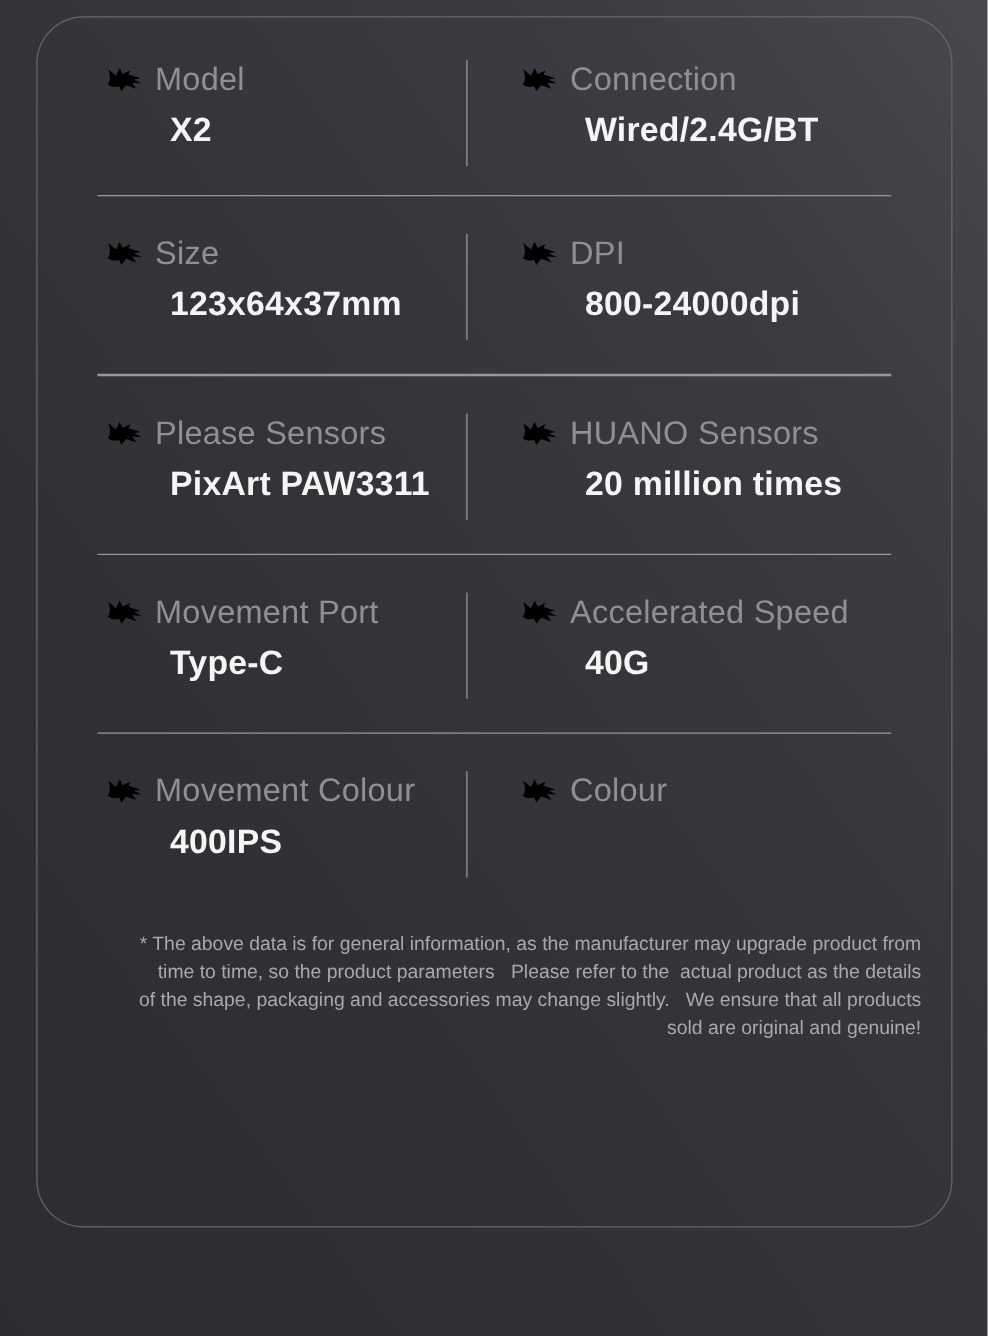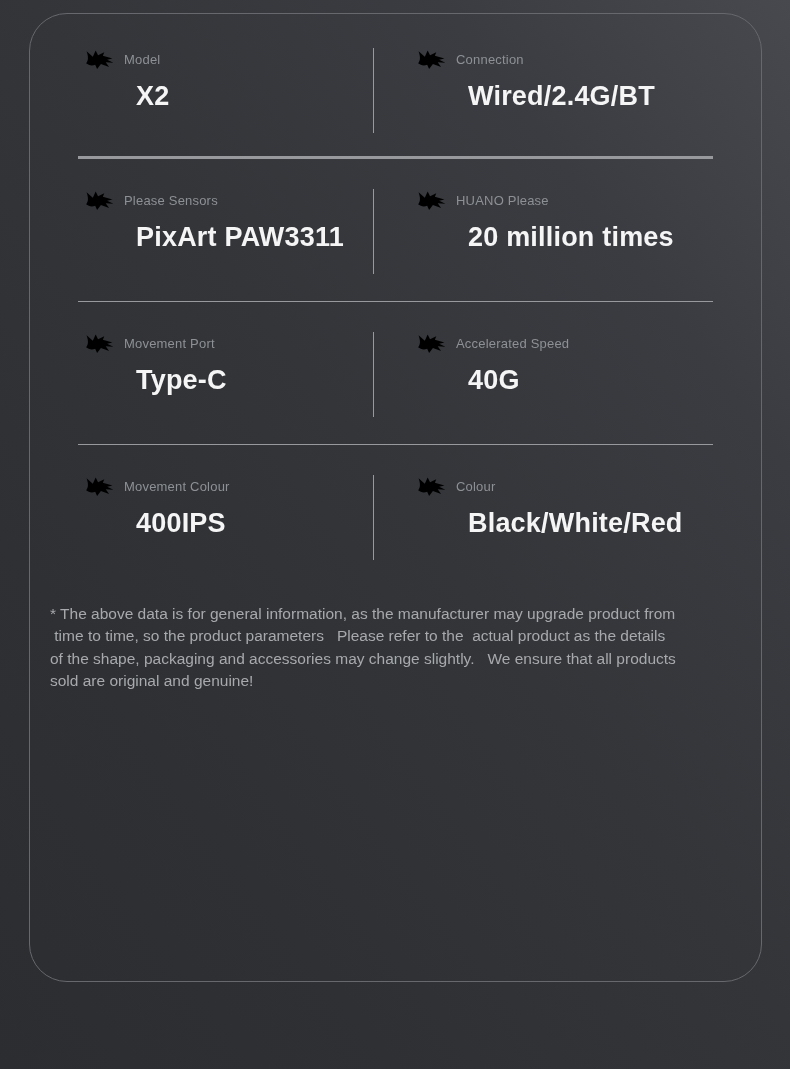--- a/index.html
+++ b/index.html
@@ -29,39 +29,40 @@
   }
   .row.first { height: 112px; padding-top: 4px; }
   .vdiv { width: 1px; height: 85px; background: #97999d; margin-top: 0; }
   .hdiv { height: 1px; background: #97999d; }
   .cell { padding-left: 6px; }
   .cell.right { padding-left: 42px; }
   .label-row { display: flex; align-items: center; gap: 9px; }
   .wolf { width: 31px; height: 23px; display: block; }
   .label {
     color: #8d9095;
-    font-size: 13px;
+    font-size: 26px;
     letter-spacing: 0.2px;
   }
   .value {
     margin-left: 52px;
     margin-top: 9px;
     color: #f5f5f6;
     font-size: 27px;
     font-weight: 600;
     letter-spacing: 0.2px;
     white-space: pre-line;
     line-height: 33px;
   }
   .cell.right .value { }
   .footer {
     padding: 16px 24px 0 20px;
     color: #a7a9ac;
     font-size: 15.5px;
     line-height: 22.4px;
+    text-align: right;
   }
   .footer div { white-space: pre-wrap; }
 </style>
 </head>
 <body>
 
 <svg width="0" height="0" style="position:absolute">
   <defs>
     <path id="wolf-shape" d="M2 16 C4.5 13.5 4.5 9 2.5 3.5 L9 9 L12 2.5 L14.5 7.5 L21 4.5 L19.5 8 L29.5 11 L24 12.2 L30.5 15.5 L22.5 14.8 L26 19.8 L17.5 16.8 L13.5 22 L11.5 17.5 C8 19 4.5 18 2 16 Z"></path>
   </defs>
@@ -87,20 +88,41 @@
               <use href="#wolf-shape" xlink:href="#wolf-shape"></use>
             </svg>
           <span class="label">Connection</span>
         </div>
         <div class="value">Wired/2.4G/BT</div>
       </div>
     </div>
 
     <div class="hdiv"></div>
 
+    <div class="row">
+      <div class="cell">
+        <div class="label-row">
+          <svg class="wolf" viewBox="0 0 32 24">
+              <use href="#wolf-shape" xlink:href="#wolf-shape"></use>
+            </svg>
+          <span class="label">Size</span>
+        </div>
+        <div class="value">123x64x37mm</div>
+      </div>
+      <div class="vdiv"></div>
+      <div class="cell right">
+        <div class="label-row">
+          <svg class="wolf" viewBox="0 0 32 24">
+              <use href="#wolf-shape" xlink:href="#wolf-shape"></use>
+            </svg>
+          <span class="label">DPI</span>
+        </div>
+        <div class="value">800-24000dpi</div>
+      </div>
+    </div>
 
     <div class="hdiv"></div>
 
 
     <div class="hdiv"></div>
 
     <div class="row">
       <div class="cell">
         <div class="label-row">
           <svg class="wolf" viewBox="0 0 32 24">
@@ -109,21 +131,21 @@
           <span class="label">Please Sensors</span>
         </div>
         <div class="value">PixArt PAW3311</div>
       </div>
       <div class="vdiv"></div>
       <div class="cell right">
         <div class="label-row">
           <svg class="wolf" viewBox="0 0 32 24">
               <use href="#wolf-shape" xlink:href="#wolf-shape"></use>
             </svg>
-          <span class="label">HUANO Please</span>
+          <span class="label">HUANO Sensors</span>
         </div>
         <div class="value">20 million times</div>
       </div>
     </div>
 
     <div class="hdiv"></div>
 
     <div class="row">
       <div class="cell">
         <div class="label-row">
@@ -159,21 +181,20 @@
         <div class="value">400IPS</div>
       </div>
       <div class="vdiv"></div>
       <div class="cell right">
         <div class="label-row">
           <svg class="wolf" viewBox="0 0 32 24">
               <use href="#wolf-shape" xlink:href="#wolf-shape"></use>
             </svg>
           <span class="label">Colour</span>
         </div>
-        <div class="value">Black/White/Red</div>
       </div>
     </div>
 
   </div>
 
   <div class="footer">
     <div>* The above data is for general information, as the manufacturer may upgrade product from</div>
     <div> time to time, so the product parameters   Please refer to the  actual product as the details</div>
     <div>of the shape, packaging and accessories may change slightly.   We ensure that all products</div>
     <div>sold are original and genuine!</div>

